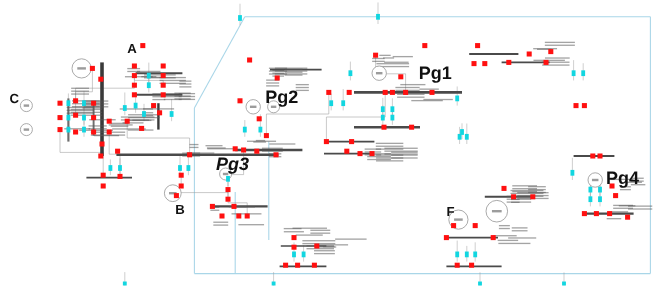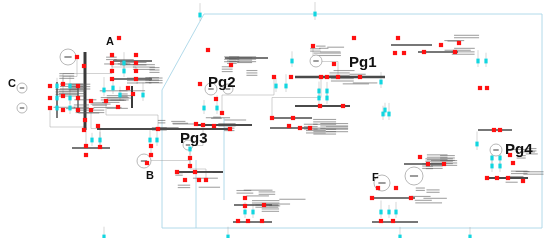--- a/index.html
+++ b/index.html
@@ -506,17 +506,17 @@
         <rect x="484.9" y="85.9" width="4.2" height="4.2" fill="#ff1010"></rect>
       </g>
   </svg>
 
   <div id="zone-layer">
       <div class="zone-label big" style="left: 106px; top: 36px;">A</div>
       <div class="zone-label big" style="left: 146px; top: 170px;">B</div>
       <div class="zone-label big" style="left: 8px; top: 78px;">C</div>
       <div class="zone-label big" style="left: 372px; top: 172px;">F</div>
       <div class="zone-label pg" style="left: 349px; top: 54px;">Pg1</div>
-      <div class="zone-label pg" style="left: 208px; top: 74px;">Pg2</div>
-      <div class="zone-label pg" style="left: 180px; top: 130px;">Pg3</div>
+      <div class="zone-label pg" style="left: 221px; top: 74px;">Pg2</div>
+      <div class="zone-label pg" style="left: 180px; top: 130px; font-style: italic;">Pg3</div>
       <div class="zone-label pg" style="left: 505px; top: 141px;">Pg4</div>
     </div>
 </div>
 
 </body></html>

